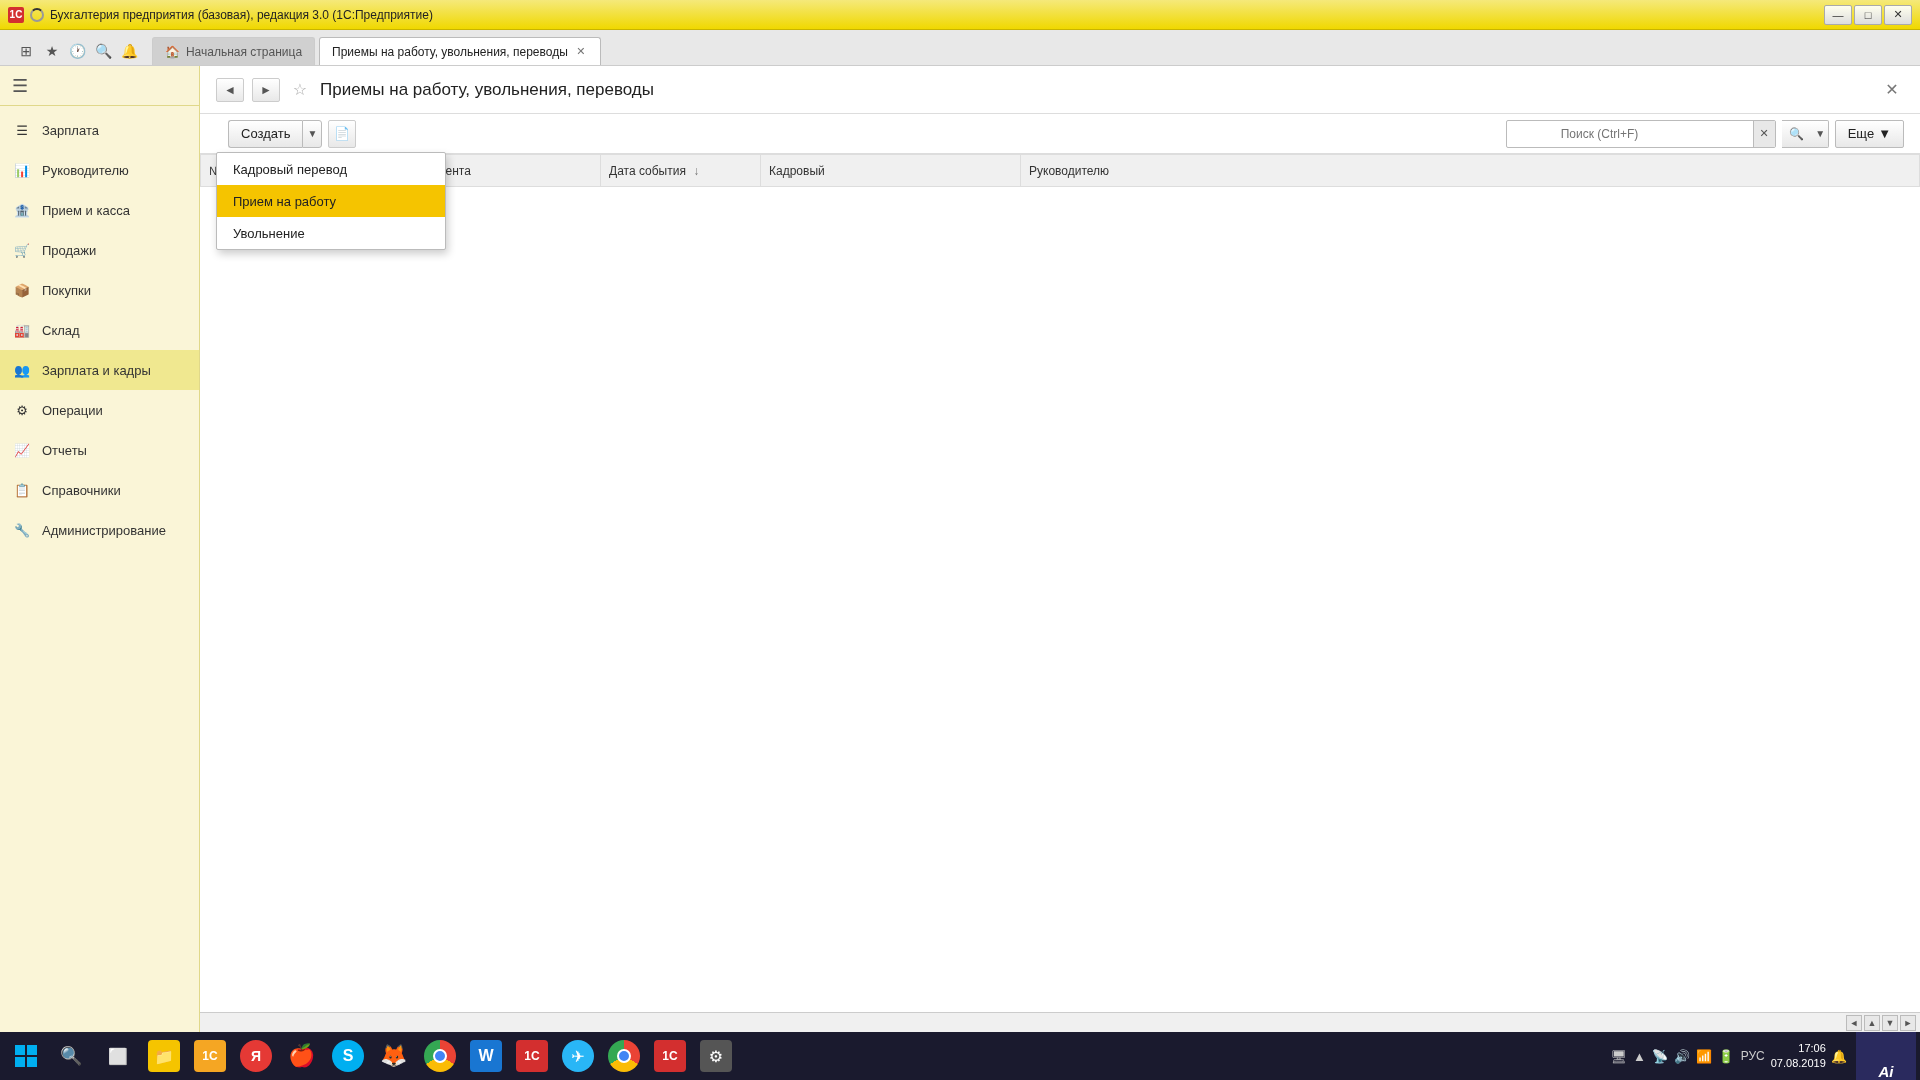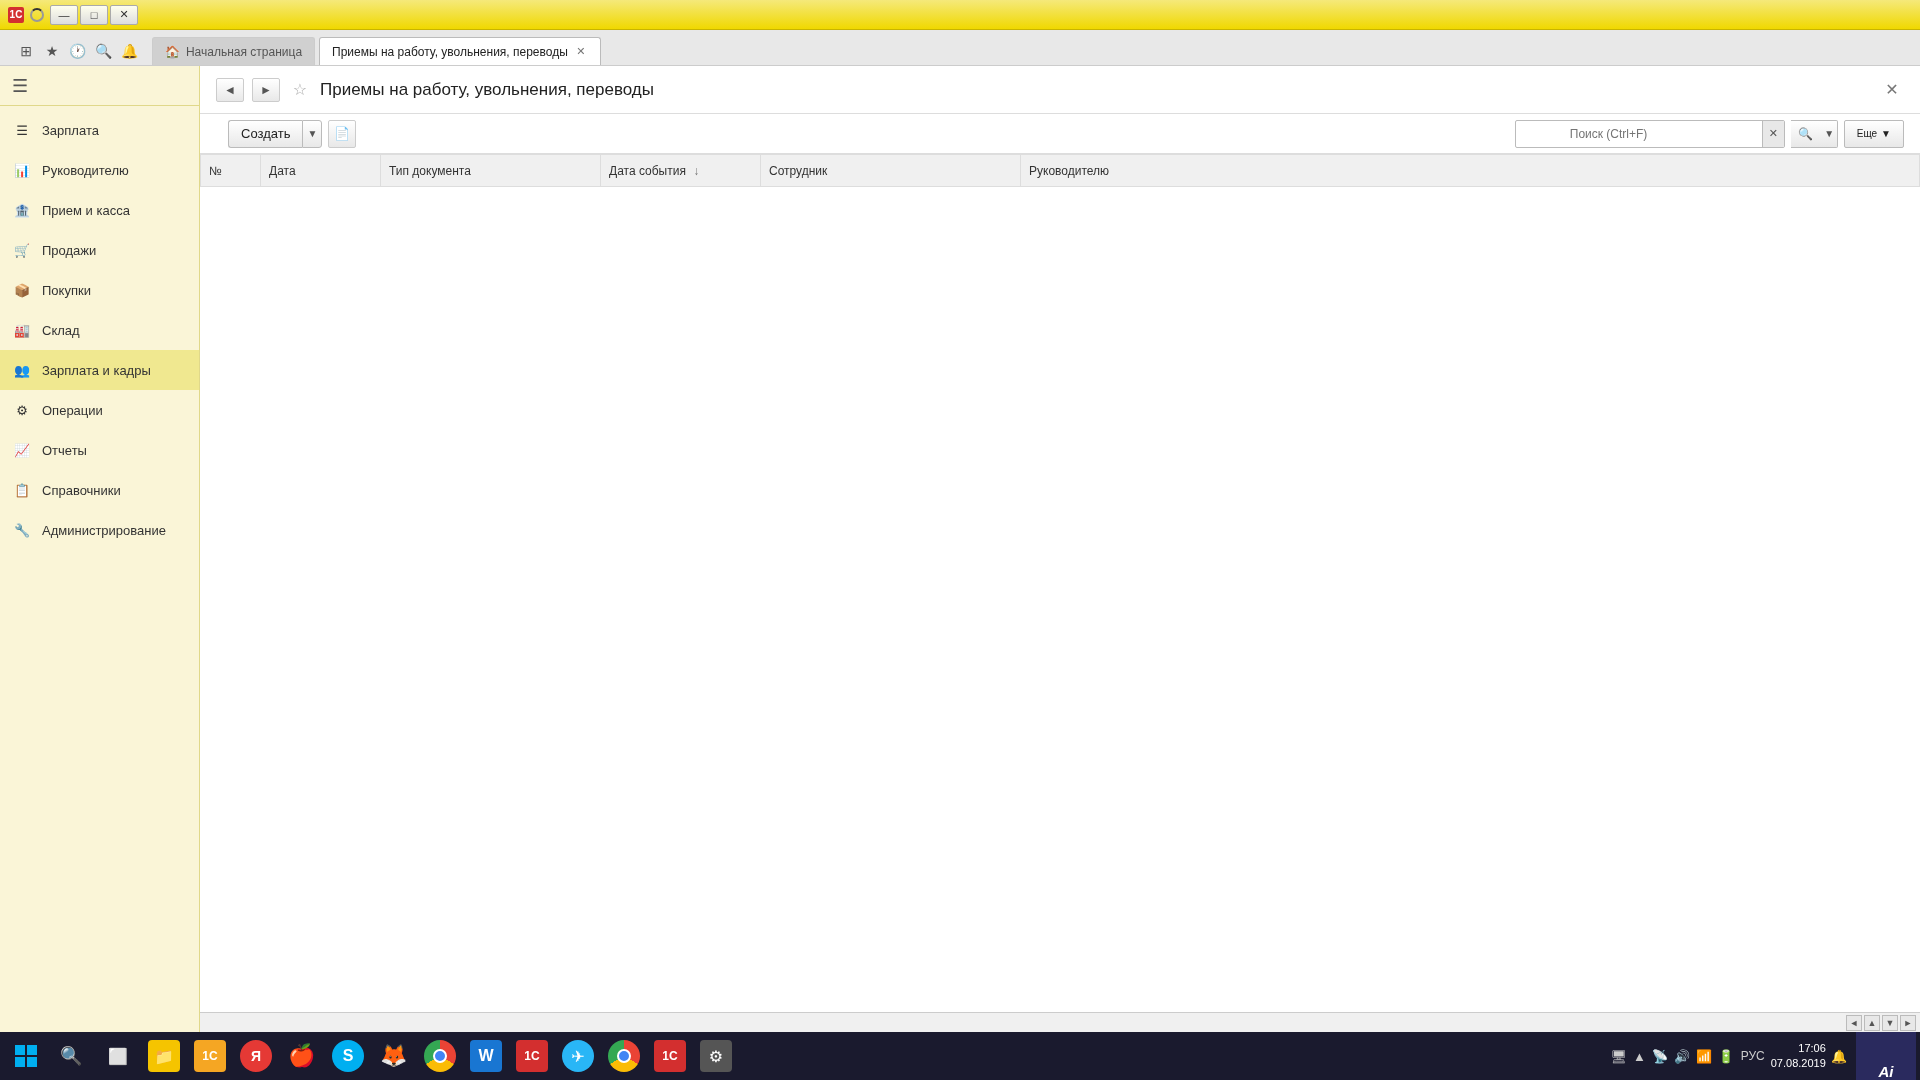--- a/index.html
+++ b/index.html
@@ -129,21 +129,21 @@
       color: #555;
     }
     .toolbar-icon-btn { width: 28px; height: 28px; border: 1px solid #ccc; background: linear-gradient(to bottom, #fff, #e8e8e8); border-radius: 2px; cursor: pointer; display: flex; align-items: center; justify-content: center; font-size: 13px; color: #555; }
     .toolbar-spacer { flex: 1; }
     .search-container { display: flex; align-items: center; border: 1px solid #bbb; border-radius: 2px; height: 28px; overflow: hidden; }
     .search-input { border: none; outline: none; padding: 0 8px; font-size: 12px; width: 200px; height: 100%; color: #555; background: white; margin-left: 46px; }
     .search-clear { width: 22px; height: 100%; display: flex; align-items: center; justify-content: center; background: #e8e8e8; border-left: 1px solid #bbb; cursor: pointer; font-size: 11px; color: #555; }
     .search-exec-btn { display: flex; align-items: stretch; }
     .search-go { height: 28px; padding: 0 8px; background: linear-gradient(to bottom, #fff, #e8e8e8); border: 1px solid #bbb; border-left: none; border-right: none; cursor: pointer; display: flex; align-items: center; font-size: 12px; color: #555; }
     .search-go-arrow { height: 28px; width: 16px; background: linear-gradient(to bottom, #fff, #e8e8e8); border: 1px solid #bbb; border-left: none; border-radius: 0 2px 2px 0; cursor: pointer; display: flex; align-items: center; justify-content: center; font-size: 10px; color: #555; }
-    .more-btn { height: 28px; padding: 12px 12px; background: linear-gradient(to bottom, #fff, #e8e8e8); border: 1px solid #bbb; border-radius: 2px; cursor: pointer; font-size: 10px; color: #222; display: flex; align-items: center; gap: 4px; }
+    .more-btn { height: 28px; padding: 12px 12px; background: linear-gradient(to bottom, #fff, #e8e8e8); border: 1px solid #bbb; border-radius: 2px; cursor: pointer; font-size: 13px; color: #222; display: flex; align-items: center; gap: 4px; }
 
     
     .dropdown-menu {
       position: absolute;
       top: 38px;
       left: 16px;
       width: 230px;
       background: white;
       border: 1px solid #bbb;
       box-shadow: 2px 4px 8px rgba(0,0,0,0.2);
@@ -223,20 +223,21 @@
     
     .notif-area { display: flex; align-items: center; gap: 6px; padding: 0 6px; }
     .notif-icon { color: #ccc; font-size: 13px; cursor: pointer; }
   </style>
 </head>
 <body>
 
 <div class="title-bar">
   <div class="title-bar-icon">1С</div>
   <div class="title-bar-loading"></div>
+  <div class="title-bar-text">Бухгалтерия предприятия (базовая), редакция 3.0 (1С:Предприятие)</div>
   <div class="title-bar-controls">
     <div class="title-bar-btn">—</div>
     <div class="title-bar-btn">□</div>
     <div class="title-bar-btn">✕</div>
   </div>
 </div>
 
 <div class="tab-bar">
   <div class="tab-bar-left">
     <div class="tab-bar-icon">⊞</div>
@@ -332,34 +333,39 @@
       </div>
       <div class="search-exec-btn">
         <div class="search-go">🔍</div>
         <div class="search-go-arrow">▼</div>
       </div>
       <div class="more-btn">
         <span>Еще</span>
         <span>▼</span>
       </div>
 
+      <div class="dropdown-menu">
+        <div class="dropdown-item">Кадровый перевод</div>
+        <div class="dropdown-item highlighted">Прием на работу</div>
+        <div class="dropdown-item">Увольнение</div>
+      </div>
     </div>
 
     <div class="table-container">
       <table class="data-table">
         <thead>
           <tr>
             <th class="col-num">№</th>
             <th class="col-date">Дата</th>
             <th class="col-type">Тип документа</th>
             <th class="col-event">
               <span>Дата события</span>
               <span class="sort-icon">↓</span>
             </th>
-            <th class="col-employee">Сотрудник</th>
+            <th class="col-employee">Кадровый</th>
             <th class="col-comment">Руководителю</th>
           </tr>
         </thead>
         <tbody>
         </tbody>
       </table>
     </div>
 
     <div class="table-footer">
       <div class="scroll-btn">◄</div>

